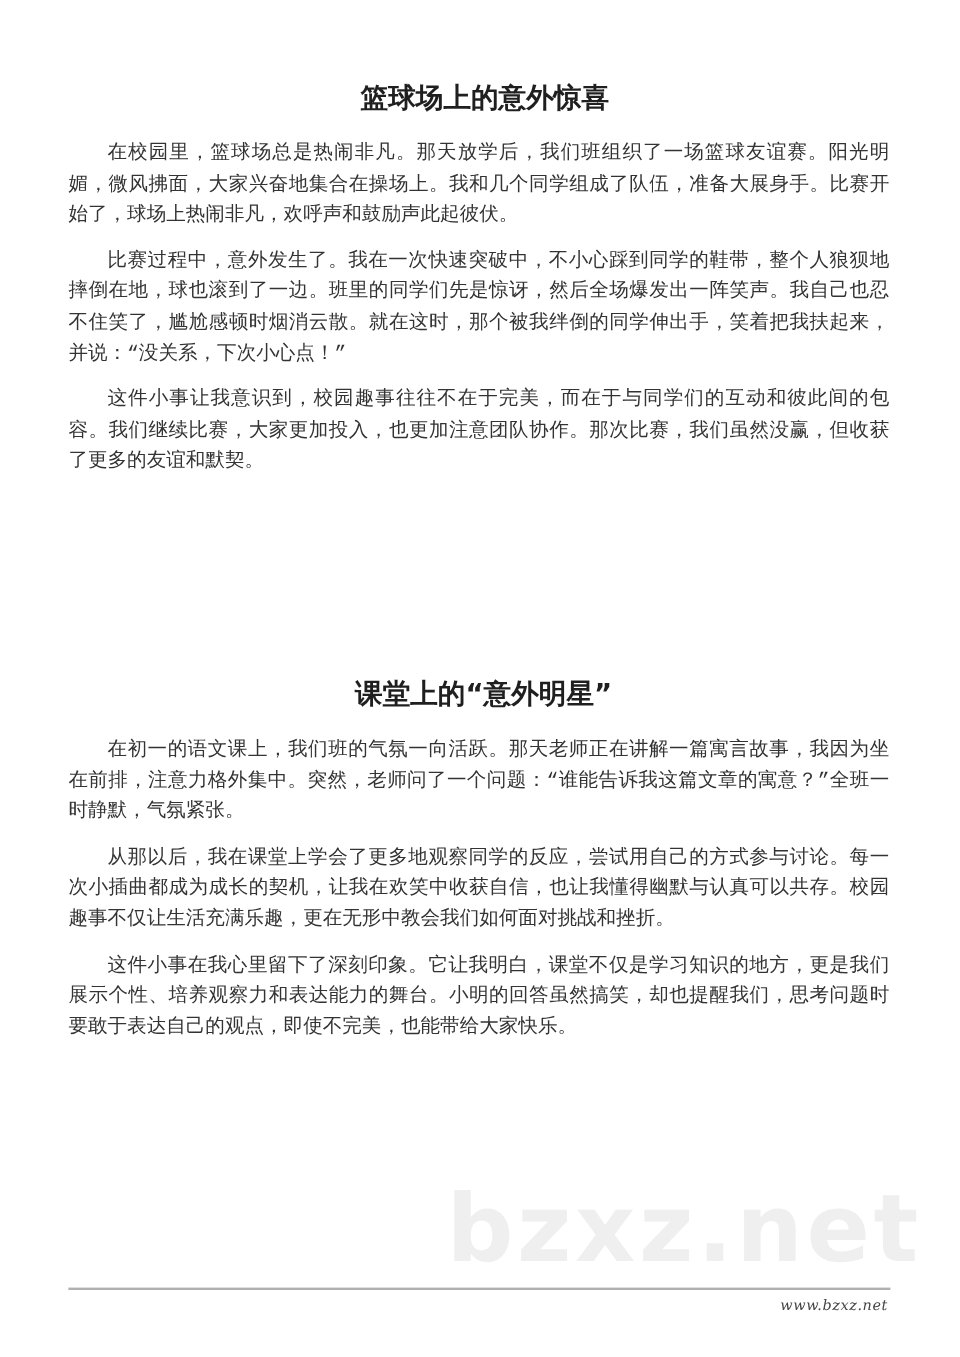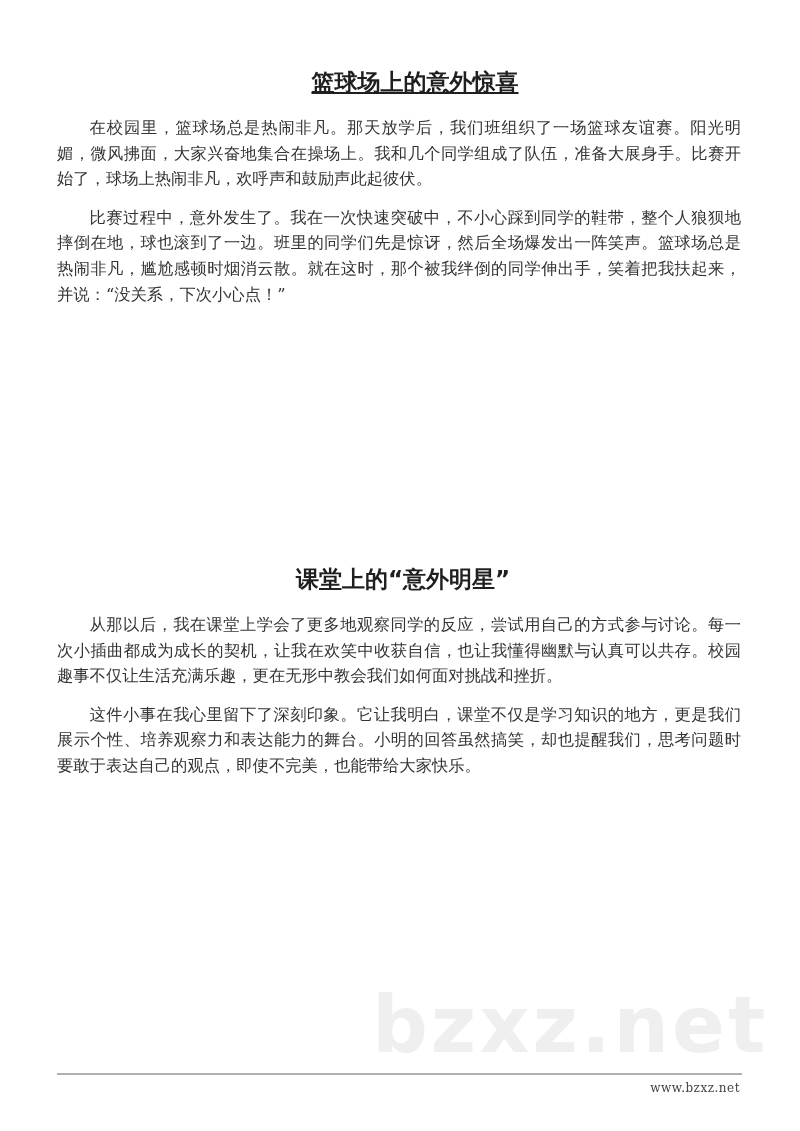--- a/index.html
+++ b/index.html
@@ -24,37 +24,38 @@
   .section-title {
     font-family: "DejaVu Sans", "Liberation Sans", sans-serif;
     font-weight: bold;
     font-size: 23px;
     text-align: center;
     color: #1f1f1f;
     margin: 0;
     line-height: 30px;
     letter-spacing: 0px;
   }
-  #title-1 { position: absolute; top: 67px; left: 16px; width: 684px; text-decoration: underline; }
+  #title-1 { position: absolute; top: 67px; left: 5px; width: 684px; }
   #title-2 { position: absolute; top: 564px; left: 4px; width: 684px; }
   .section-body {
     position: absolute;
     left: 0;
     width: 684px;
   }
   #body-1 { top: 115px; }
   #body-2 { top: 612px; }
   .para {
     font-size: 16.3px;
     line-height: 25.6px;
     text-indent: 2em;
     margin: 0 0 13px 0;
     text-align: justify;
     color: #333333;
     letter-spacing: 0.02px;
+    font-family: Liberation Mono, monospace;
   }
   .watermark {
     position: absolute;
     left: 372px;
     top: 985px;
     font-family: "DejaVu Sans", "Liberation Sans", sans-serif;
     font-weight: bold;
     font-size: 78px;
     letter-spacing: 3px;
     color: #efefef;
@@ -67,38 +68,41 @@
     top: 1073px;
     width: 685px;
     height: 2px;
     background: #b0b0b0;
   }
   .footer-url {
     position: absolute;
     right: 60px;
     top: 1081px;
     font-family: "DejaVu Serif", "Liberation Serif", serif;
+    font-style: italic;
     font-size: 12px;
     color: #444444;
     letter-spacing: 0.5px;
   }
 </style>
 </head>
 <body>
 
 <div class="page">
 
   <h1 class="section-title" id="title-1">篮球场上的意外惊喜</h1>
   <div class="section-body" id="body-1">
     <p class="para">在校园里，篮球场总是热闹非凡。那天放学后，我们班组织了一场篮球友谊赛。阳光明媚，微风拂面，大家兴奋地集合在操场上。我和几个同学组成了队伍，准备大展身手。比赛开始了，球场上热闹非凡，欢呼声和鼓励声此起彼伏。</p>
-    <p class="para">比赛过程中，意外发生了。我在一次快速突破中，不小心踩到同学的鞋带，整个人狼狈地摔倒在地，球也滚到了一边。班里的同学们先是惊讶，然后全场爆发出一阵笑声。篮球场总是热闹非凡，尴尬感顿时烟消云散。就在这时，那个被我绊倒的同学伸出手，笑着把我扶起来，并说：“没关系，下次小心点！”</p>
+    <p class="para">比赛过程中，意外发生了。我在一次快速突破中，不小心踩到同学的鞋带，整个人狼狈地摔倒在地，球也滚到了一边。班里的同学们先是惊讶，然后全场爆发出一阵笑声。我自己也忍不住笑了，尴尬感顿时烟消云散。就在这时，那个被我绊倒的同学伸出手，笑着把我扶起来，并说：“没关系，下次小心点！”</p>
+    <p class="para">这件小事让我意识到，校园趣事往往不在于完美，而在于与同学们的互动和彼此间的包容。我们继续比赛，大家更加投入，也更加注意团队协作。那次比赛，我们虽然没赢，但收获了更多的友谊和默契。</p>
   </div>
 
   <h1 class="section-title" id="title-2">课堂上的“意外明星”</h1>
   <div class="section-body" id="body-2">
+    <p class="para">在初一的语文课上，我们班的气氛一向活跃。那天老师正在讲解一篇寓言故事，我因为坐在前排，注意力格外集中。突然，老师问了一个问题：“谁能告诉我这篇文章的寓意？”全班一时静默，气氛紧张。</p>
     <p class="para">从那以后，我在课堂上学会了更多地观察同学的反应，尝试用自己的方式参与讨论。每一次小插曲都成为成长的契机，让我在欢笑中收获自信，也让我懂得幽默与认真可以共存。校园趣事不仅让生活充满乐趣，更在无形中教会我们如何面对挑战和挫折。</p>
     <p class="para">这件小事在我心里留下了深刻印象。它让我明白，课堂不仅是学习知识的地方，更是我们展示个性、培养观察力和表达能力的舞台。小明的回答虽然搞笑，却也提醒我们，思考问题时要敢于表达自己的观点，即使不完美，也能带给大家快乐。</p>
   </div>
 
 </div>
 
 <div class="watermark">bzxz.net</div>
 <div class="footer-rule"></div>
 <div class="footer-url">www.bzxz.net</div>
 

